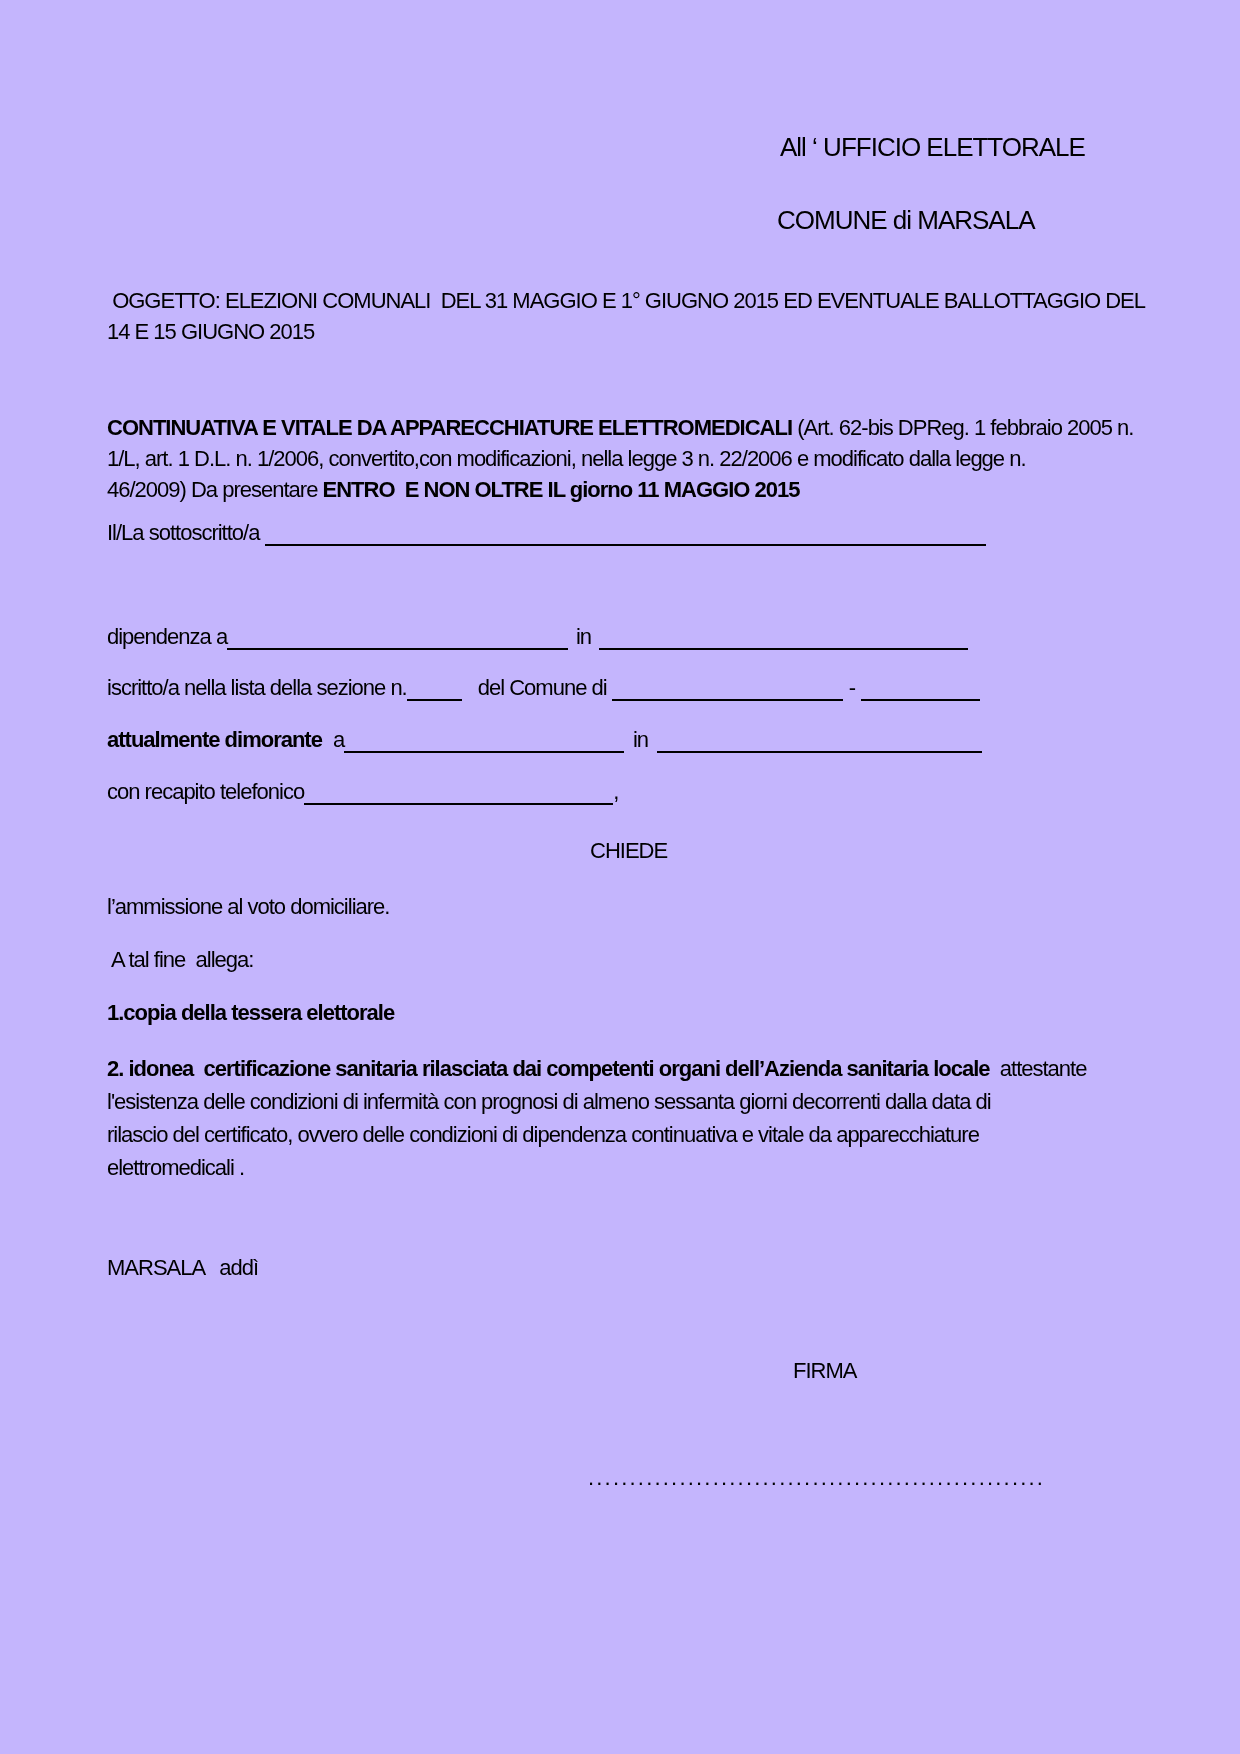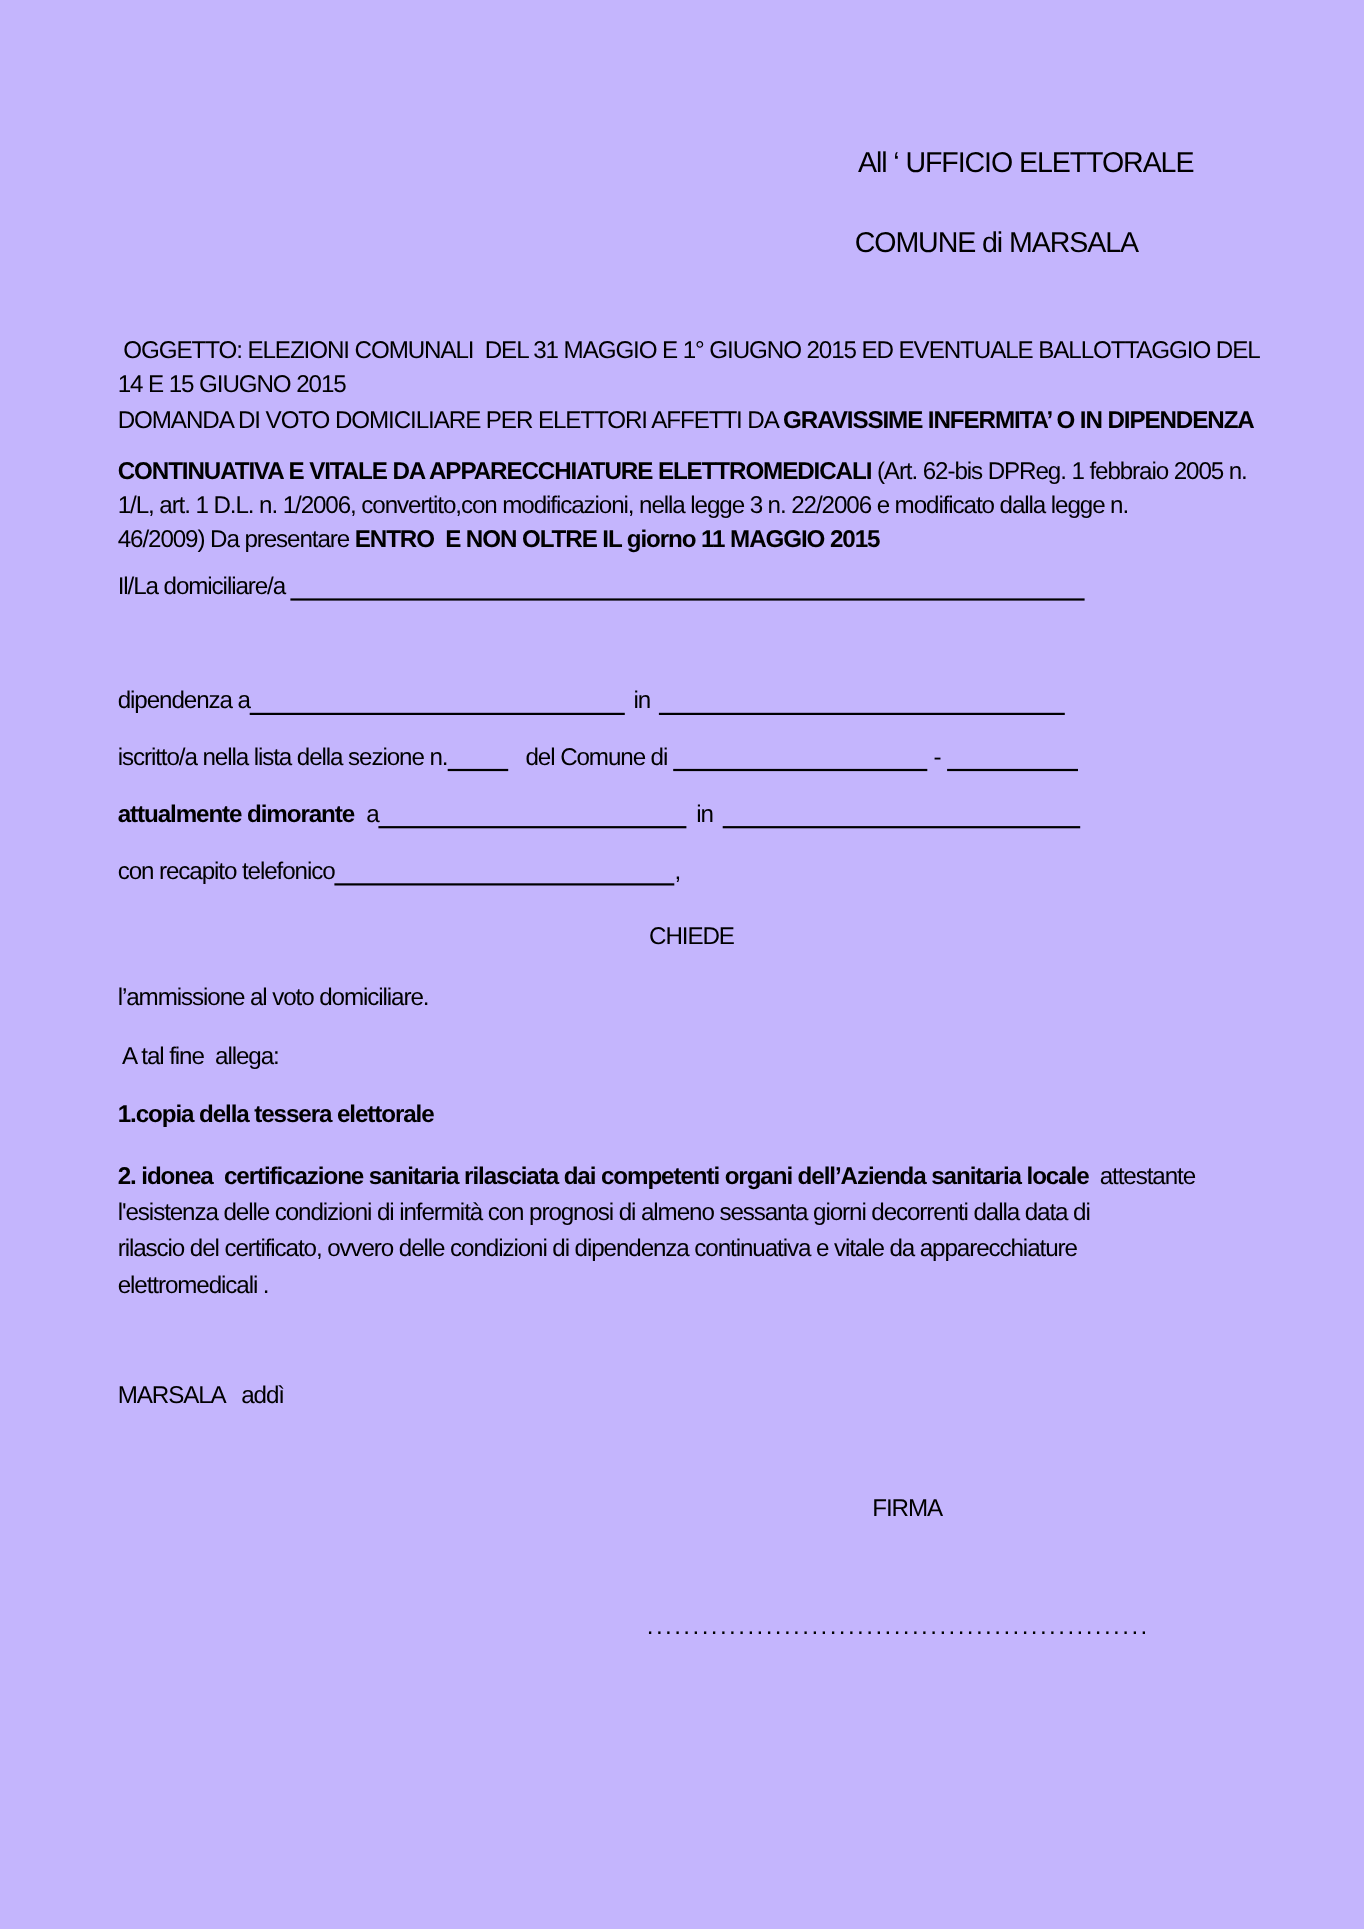--- a/index.html
+++ b/index.html
@@ -40,31 +40,30 @@
 </style>
 </head>
 <body>
 
 <div class="page">
 
   <div class="abs hdr" style="left:780px; top:132px;">All ‘ UFFICIO ELETTORALE</div>
 
   <div class="abs hdr" style="left:777px; top:205px;">COMUNE di MARSALA</div>
 
-  <p class="abs para" style="left:107px; top:302px;"> OGGETTO: ELEZIONI COMUNALI  DEL 31 MAGGIO E 1° GIUGNO 2015 ED EVENTUALE BALLOTTAGGIO DEL
+  <p class="abs para" style="left:107px; top:285px;"> OGGETTO: ELEZIONI COMUNALI  DEL 31 MAGGIO E 1° GIUGNO 2015 ED EVENTUALE BALLOTTAGGIO DEL
 14 E 15 GIUGNO 2015</p>
 
-  <p class="abs para" style="left:107px; top:366px;"><span>DOMANDA DI VOTO DOMICILIARE PER ELETTORI AFFETTI DA </span><span class="b">GRAVISSIME INFERMITA’ O IN DIPENDENZA</span></p>
 
   <p class="abs para" style="left:107px; top:412px;"><span class="b">CONTINUATIVA E VITALE DA APPARECCHIATURE ELETTROMEDICALI</span><span> (Art. 62-bis DPReg. 1 febbraio 2005 n.
 1/L, art. 1 D.L. n. 1/2006, convertito,con modificazioni, nella legge 3 n. 22/2006 e modificato dalla legge n.
 46/2009) Da presentare </span><span class="b">ENTRO  E NON OLTRE IL giorno 11 MAGGIO 2015</span></p>
 
   <div class="row" style="top:516px; width:879px;">
-    <span class="lbl">Il/La domiciliare/a </span>
+    <span class="lbl">Il/La sottoscritto/a </span>
     <span class="blank grow"></span>
   </div>
 
 
   <div class="row" style="top:620px; width:861px;">
     <span class="lbl">dipendenza a</span>
     <span class="blank grow"></span>
     <span class="lbl" style="margin:0 8px;">in</span>
     <span class="blank" style="width:369px;"></span>
   </div>

